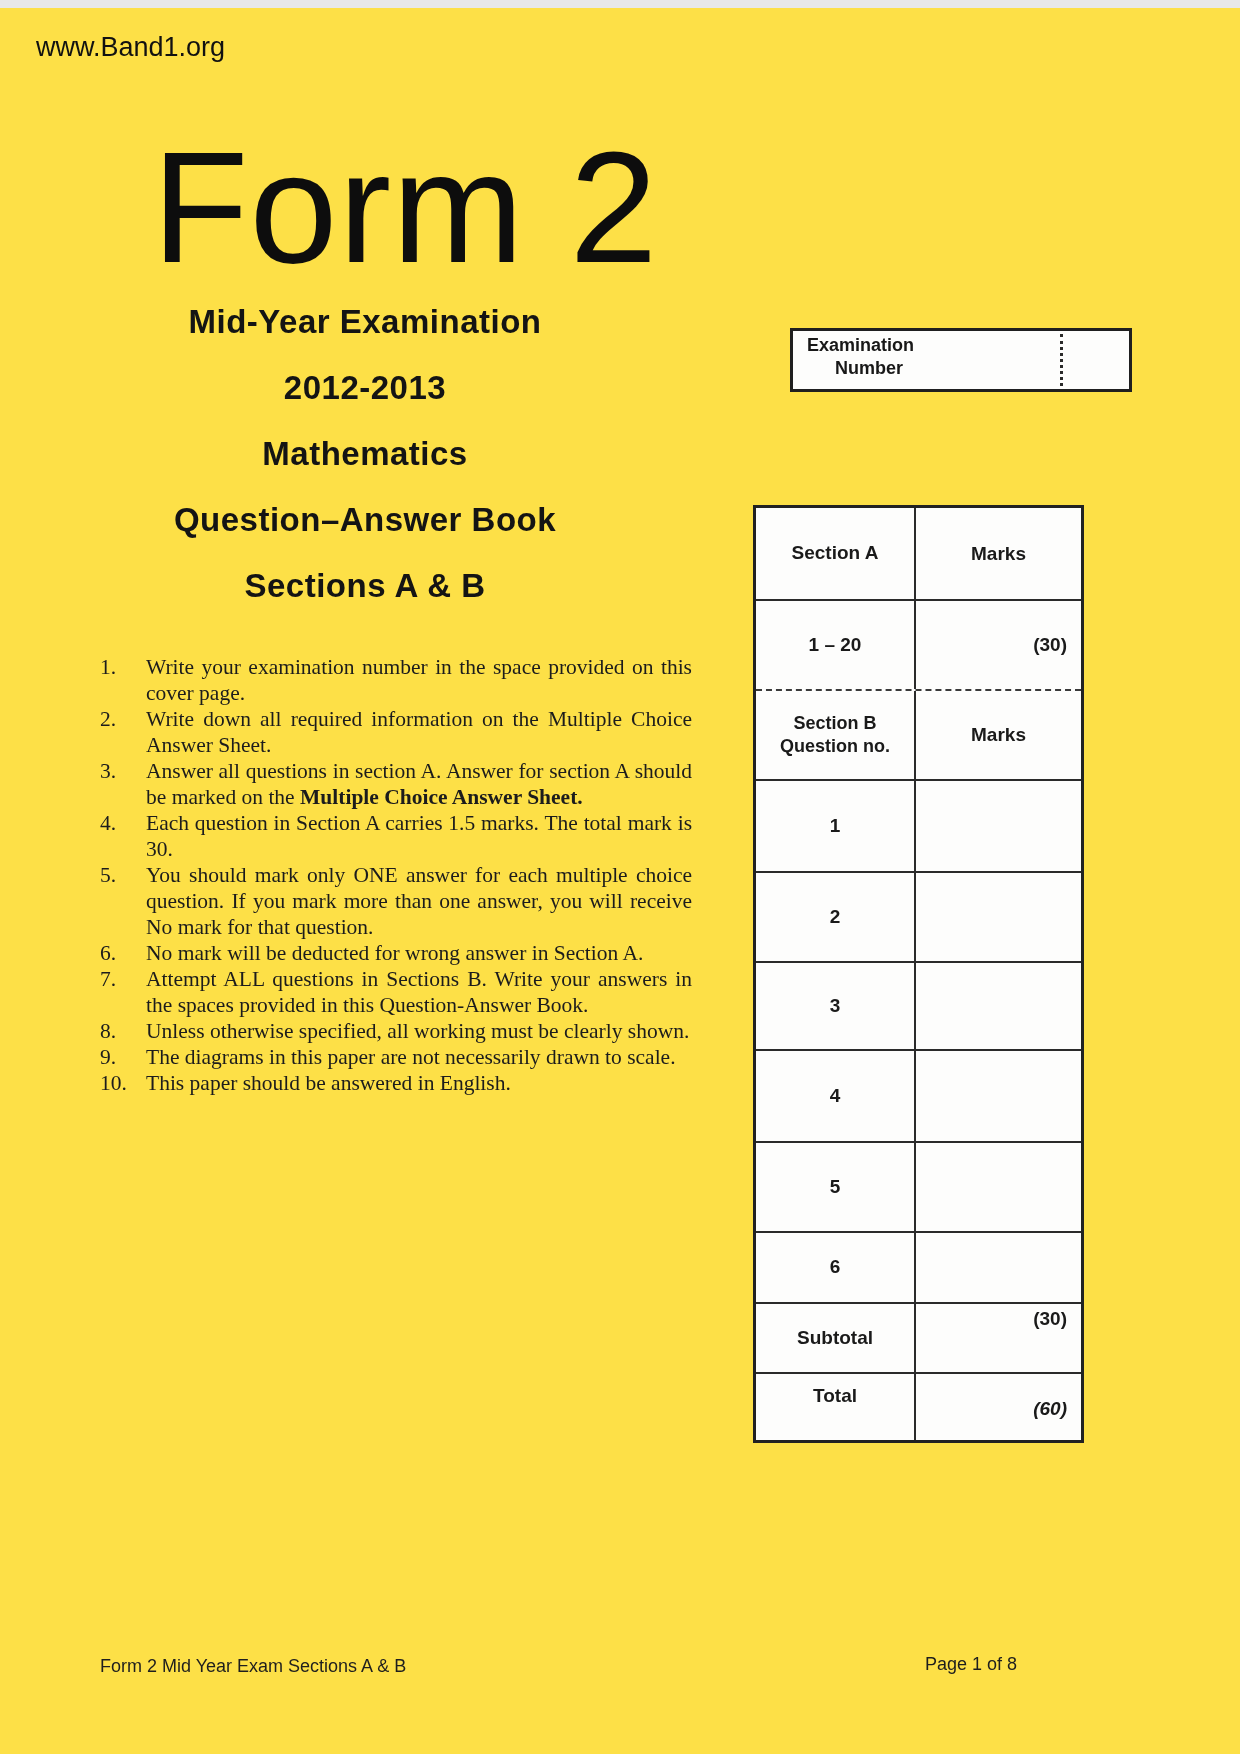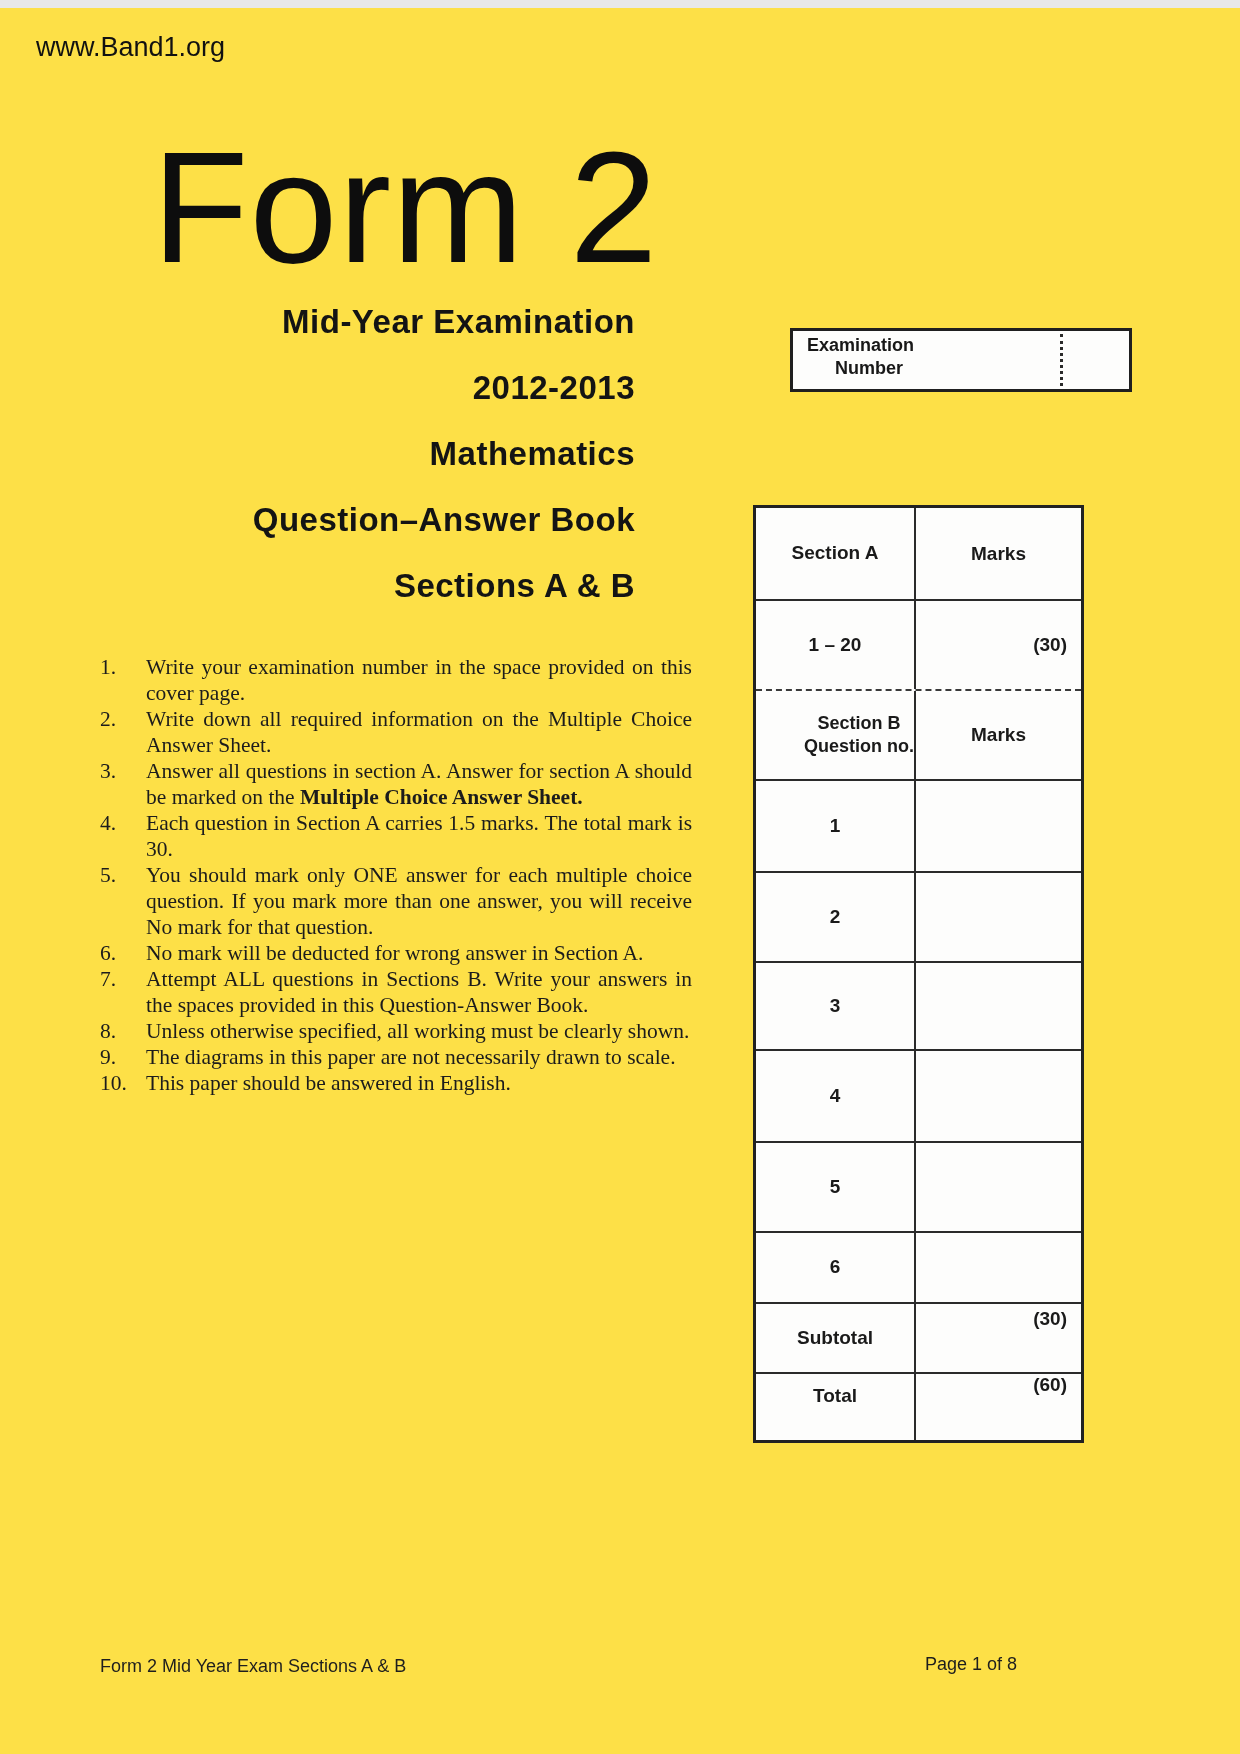--- a/index.html
+++ b/index.html
@@ -16,21 +16,21 @@
     position:absolute;left:36px;top:24px;
     font-size:27px;color:#111;
     font-family:"Liberation Sans",sans-serif;
   }
   .form-title{
     position:absolute;left:152px;top:120px;width:500px;
     font-size:158px;line-height:1.0;font-weight:400;color:#0d0d0d;
     letter-spacing:1px;white-space:nowrap;
   }
   .subtitle-block{
-    position:absolute;left:95px;top:295px;width:540px;text-align:right;
+    position:absolute;left:95px;top:295px;width:540px;text-align:center;
   }
   .subtitle{
     font-weight:700;font-size:33px;color:#141414;
     margin-bottom:28px;letter-spacing:0.5px;
   }
   
   .exam-box{
     position:absolute;left:790px;top:320px;width:342px;height:64px;
     border:3px solid #1f1f1f;box-sizing:border-box;background:#fdfdfc;
   }
@@ -116,21 +116,21 @@
   <div class="marks-table">
     <div class="mt-row" style="height:93px;">
       <div class="mt-cell-l">Section A</div>
       <div class="mt-cell-r">Marks</div>
     </div>
     <div class="mt-row dashed-bottom" style="height:90px;">
       <div class="mt-cell-l" style="font-weight:600;">1 – 20</div>
       <div class="mt-cell-r marks-val">(30)</div>
     </div>
     <div class="mt-row" style="height:90px;">
-      <div class="mt-cell-l" style="font-size:18px;justify-content:flex-end;">
+      <div class="mt-cell-l" style="font-size:18px;">
         <div>
           <div>Section B</div>
           <div>Question no.</div>
         </div>
       </div>
       <div class="mt-cell-r">Marks</div>
     </div>
     <div class="mt-row" style="height:92px;">
       <div class="mt-cell-l">1</div>
       <div class="mt-cell-r"></div>
@@ -154,21 +154,21 @@
     <div class="mt-row" style="height:71px;">
       <div class="mt-cell-l">6</div>
       <div class="mt-cell-r"></div>
     </div>
     <div class="mt-row" style="height:70px;">
       <div class="mt-cell-l">Subtotal</div>
       <div class="mt-cell-r marks-val top-right">(30)</div>
     </div>
     <div class="mt-row" style="flex:1;">
       <div class="mt-cell-l top-center">Total</div>
-      <div class="mt-cell-r marks-val top-right" style="padding-top:0;">(60)</div>
+      <div class="mt-cell-r marks-val top-right" style="padding-top:24px;font-style:italic;">(60)</div>
     </div>
   </div>
 
   <div class="instructions">
 
     <div class="inst-item">
       <span class="inst-num">1.</span>
       <div class="inst-text"><span>Write your examination number in the space provided on this cover page.</span><b></b></div>
     </div>
     <div class="inst-item">

